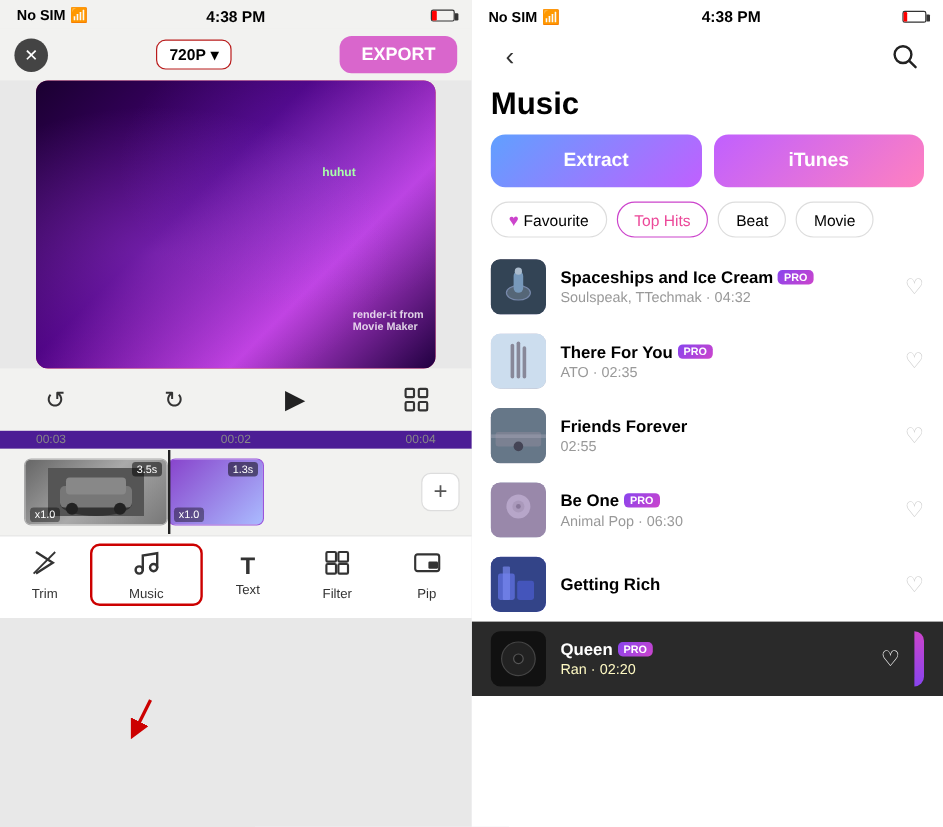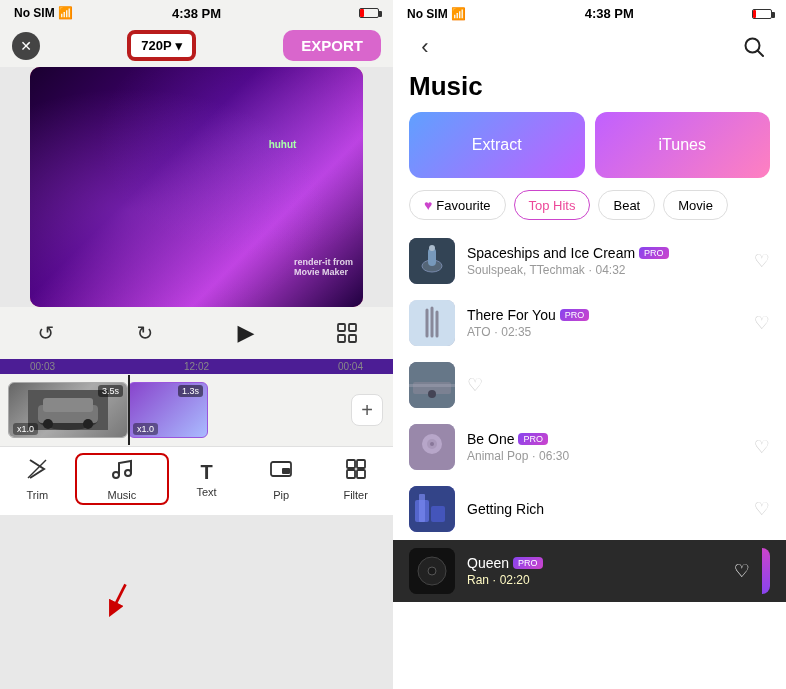--- a/index.html
+++ b/index.html
@@ -44,21 +44,21 @@
     }
     .close-btn {
       width: 28px; height: 28px;
       background: #444;
       border-radius: 50%;
       display: flex; align-items: center; justify-content: center;
       color: white; font-size: 14px; cursor: pointer;
     }
     .resolution-btn {
       background: white;
-      border: 4px solid #b91c1c;
+      border: 1px solid #b91c1c;
       border-radius: 8px;
       padding: 4px 10px;
       font-size: 13px;
       font-weight: 600;
       display: flex; align-items: center; gap: 4px;
       cursor: pointer;
     }
     .export-btn {
       background: #d966cc;
       color: white;
@@ -118,21 +118,21 @@
       display: flex;
       padding: 2px 30px;
       font-size: 10px;
       color: #888;
       background: #4c1d95;
       justify-content: space-between;
     }
 
     .timeline-area {
       background: #f2f2f0;
-      padding: 6px 10px 6px 8px;
+      padding: 6px 10px 6px 20px;
       position: relative;
       display: flex;
       align-items: center;
       gap: 6px;
     }
     .timeline-track {
       flex: 1;
       display: flex;
       align-items: center;
       height: 60px;
@@ -260,24 +260,24 @@
     .music-title {
       font-size: 26px; font-weight: 700;
       padding: 4px 16px 10px;
     }
 
     .source-tabs {
       display: flex; gap: 10px;
       padding: 0 16px 12px;
     }
     .source-tab {
-      flex: 1; height: 66px;
+      flex: 1; height: 44px;
       border-radius: 12px;
       display: flex; align-items: center; justify-content: center;
-      font-size: 16px; font-weight: 400; color: white;
+      font-size: 16px; font-weight: 700; color: white;
       cursor: pointer;
     }
     .source-tab-extract {
       background: linear-gradient(135deg, #60a0ff 0%, #c060ff 100%);
     }
     .source-tab-itunes {
       background: linear-gradient(135deg, #c060ff 0%, #ff80c0 100%);
     }
 
     .category-tabs {
@@ -323,21 +323,21 @@
     }
     .song-thumb-spaceships { background: linear-gradient(135deg, #334 0%, #668 40%, #aac 100%); }
     .song-thumb-there { background: linear-gradient(135deg, #dde 0%, #aab 100%); display: flex; align-items: center; justify-content: center; }
     .song-thumb-friends { background: linear-gradient(135deg, #557 0%, #99a 100%); }
     .song-thumb-beone { background: linear-gradient(135deg, #88a 0%, #ccd 100%); }
     .song-thumb-getting { background: linear-gradient(135deg, #449 0%, #88f 100%); }
     .song-thumb-queen { background: #1a1a1a; display: flex; align-items: center; justify-content: center; }
 
     .song-info { flex: 1; }
     .song-name {
-      font-size: 14px; font-weight: 400;
+      font-size: 14px; font-weight: 700;
       display: flex; align-items: center; gap: 4px;
     }
     .song-name.white { color: white; }
     .song-meta {
       font-size: 12px; color: #999; margin-top: 2px;
     }
     .song-meta.white { color: #fef9c3; }
     .pro-badge {
       display: inline-block;
       background: linear-gradient(135deg, #8844ee, #cc44cc);
@@ -409,21 +409,21 @@
         <rect x="2" y="2" width="7" height="7" rx="1" stroke="#333" stroke-width="1.8" fill="none"></rect>
         <rect x="13" y="2" width="7" height="7" rx="1" stroke="#333" stroke-width="1.8" fill="none"></rect>
         <rect x="2" y="13" width="7" height="7" rx="1" stroke="#333" stroke-width="1.8" fill="none"></rect>
         <rect x="13" y="13" width="7" height="7" rx="1" stroke="#333" stroke-width="1.8" fill="none"></rect>
       </svg>
     </div>
   </div>
 
   <div class="timeline-ruler">
     <span>00:03</span>
-    <span>12:02</span>
+    <span>00:02</span>
     <span>00:04</span>
   </div>
 
   <div class="timeline-area">
     <div class="timeline-track">
 
       <div class="clip clip-car">
         <div class="clip-car-inner">
 
           <svg width="80" height="40" viewBox="0 0 80 40">
@@ -484,37 +484,37 @@
 
     <div class="toolbar-item">
       <span class="toolbar-icon" style="font-size:20px; font-weight:700;">T</span>
       <span class="toolbar-label">Text</span>
     </div>
 
 
     <div class="toolbar-item">
       <span class="toolbar-icon">
         <svg width="24" height="24" viewBox="0 0 24 24">
-          <rect x="2" y="5" width="20" height="14" rx="2" stroke="#333" stroke-width="1.8" fill="none"></rect>
-          <rect x="13" y="11" width="8" height="6" rx="1" fill="#333"></rect>
-        </svg>
-      </span>
-      <span class="toolbar-label">Pip</span>
-    </div>
-
-    <div class="toolbar-item">
-      <span class="toolbar-icon">
-        <svg width="24" height="24" viewBox="0 0 24 24">
           <rect x="3" y="3" width="8" height="8" rx="1" stroke="#333" stroke-width="1.8" fill="none"></rect>
           <rect x="13" y="3" width="8" height="8" rx="1" stroke="#333" stroke-width="1.8" fill="none"></rect>
           <rect x="3" y="13" width="8" height="8" rx="1" stroke="#333" stroke-width="1.8" fill="none"></rect>
           <rect x="13" y="13" width="8" height="8" rx="1" stroke="#333" stroke-width="1.8" fill="none"></rect>
         </svg>
       </span>
       <span class="toolbar-label">Filter</span>
+    </div>
+
+    <div class="toolbar-item">
+      <span class="toolbar-icon">
+        <svg width="24" height="24" viewBox="0 0 24 24">
+          <rect x="2" y="5" width="20" height="14" rx="2" stroke="#333" stroke-width="1.8" fill="none"></rect>
+          <rect x="13" y="11" width="8" height="6" rx="1" fill="#333"></rect>
+        </svg>
+      </span>
+      <span class="toolbar-label">Pip</span>
     </div>
   </div>
 </div>
 
 <div class="right-panel">
 
   <div class="status-bar-right">
     <div style="display:flex; align-items:center; gap:4px;">
       <span>No SIM</span>
       <span>📶</span>
@@ -607,20 +607,28 @@
 
     <div class="song-item">
       <div class="song-thumb song-thumb-friends">
         <svg width="46" height="46" viewBox="0 0 46 46">
           <rect width="46" height="46" fill="#667788"></rect>
           <rect x="4" y="20" width="38" height="12" rx="2" fill="#889" opacity="0.6"></rect>
           <rect x="0" y="22" width="46" height="3" fill="#aab" opacity="0.4"></rect>
           <circle cx="23" cy="32" r="4" fill="#445"></circle>
         </svg>
       </div>
+      <div class="song-info">
+        <div class="song-name">
+          <span>Friends Forever</span>
+        </div>
+        <div class="song-meta">
+          <span>02:55</span>
+        </div>
+      </div>
       <div class="heart-btn">♡</div>
     </div>
 
     <div class="song-item">
       <div class="song-thumb song-thumb-beone">
         <svg width="46" height="46" viewBox="0 0 46 46">
           <rect width="46" height="46" fill="#9988aa"></rect>
           <circle cx="23" cy="20" r="10" fill="#ccbbdd" opacity="0.6"></circle>
           <circle cx="23" cy="20" r="5" fill="#aa99bb"></circle>
           <circle cx="23" cy="20" r="2" fill="#887799"></circle>

